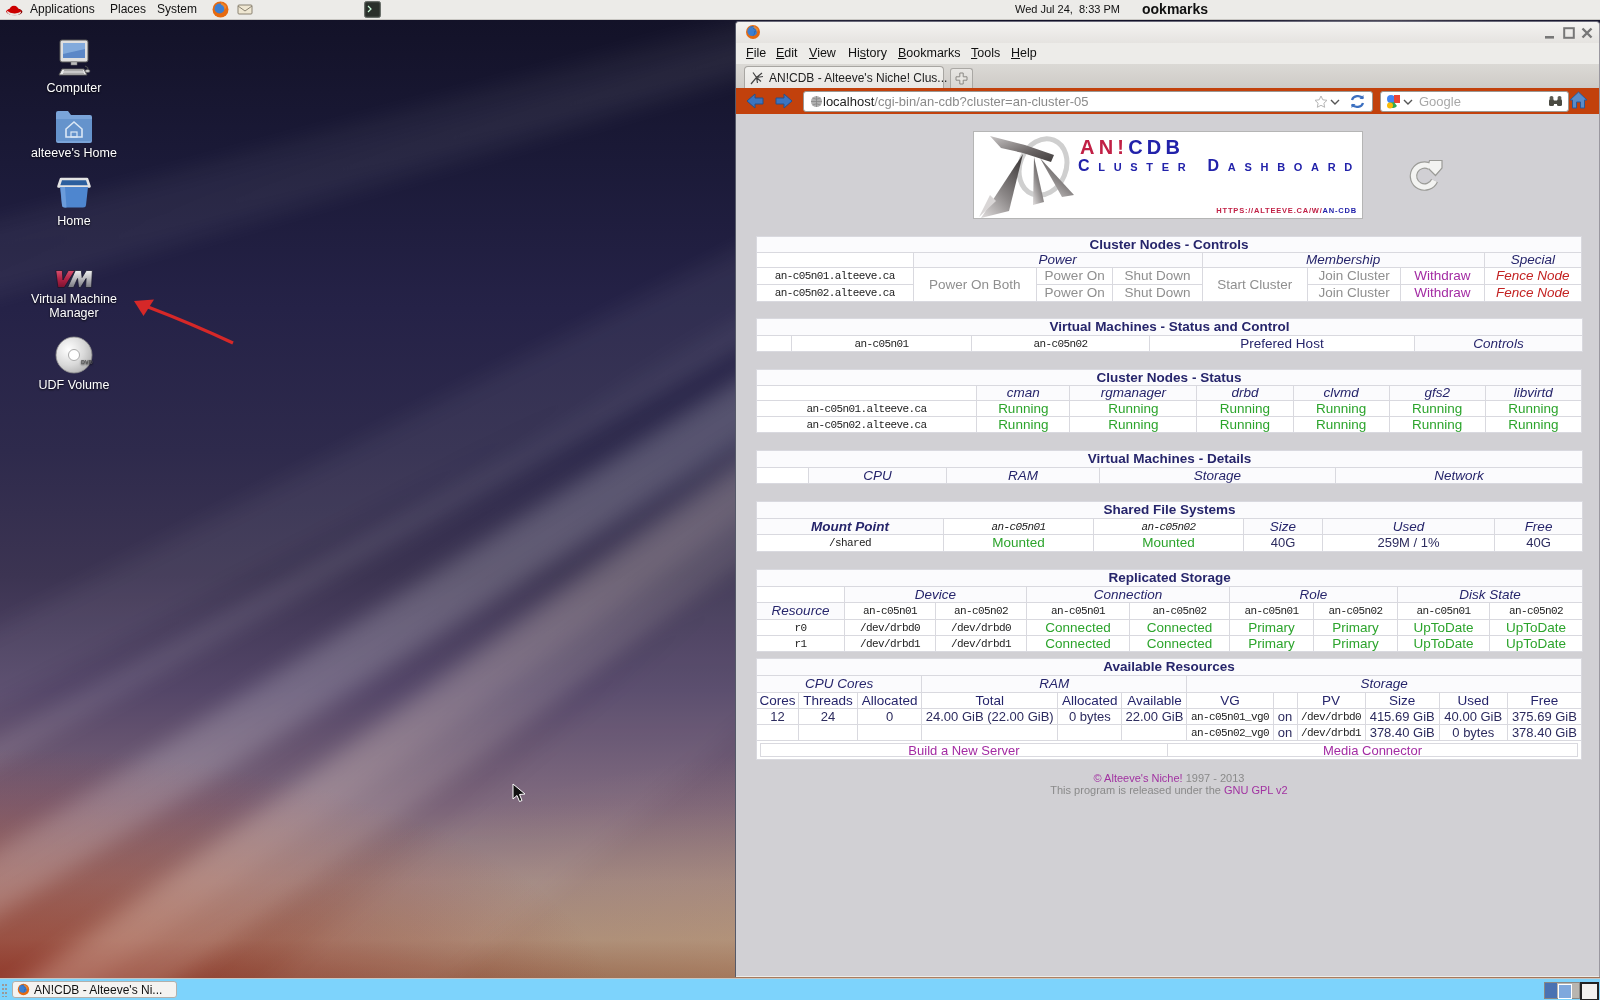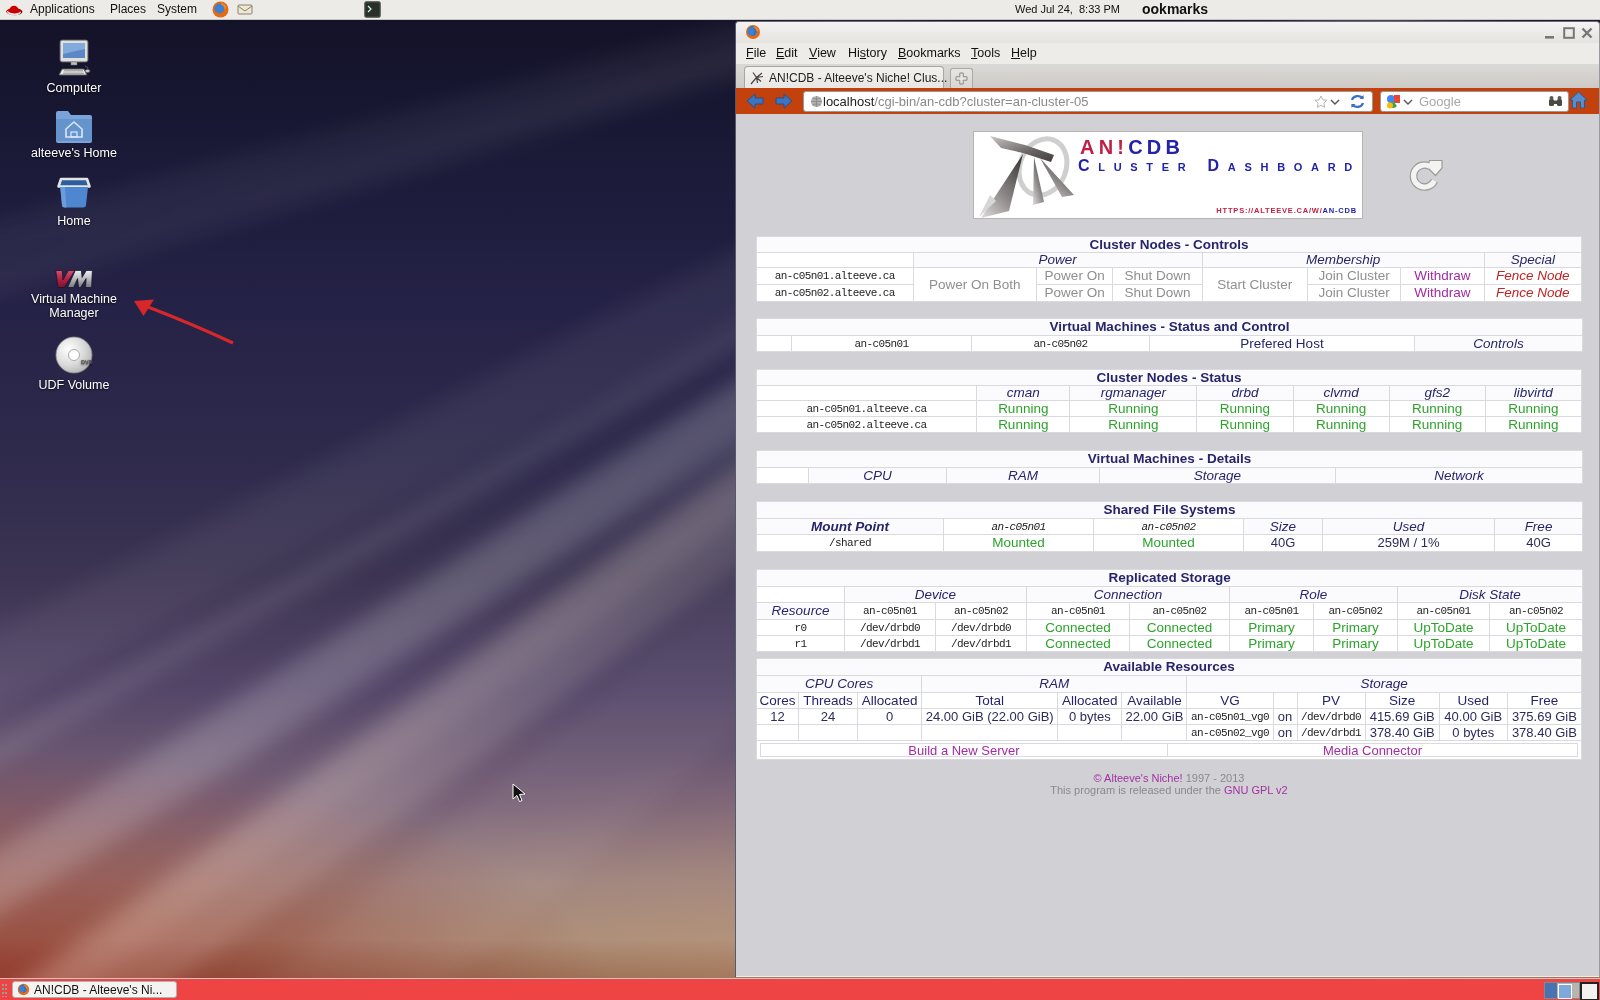--- a/index.html
+++ b/index.html
@@ -32,21 +32,21 @@
 table.t td{border:1px solid #d9d9df;font-size:13px;text-align:center;padding:0;height:14px;line-height:14px;overflow:hidden;white-space:nowrap;}
 .t td.title{font-weight:bold;color:#26256b;font-size:13.5px;background:#fbfbfd;}
 .t td.ih{font-style:italic;color:#26256b;font-size:13.5px;background:#fbfbfd;}
 .t td.hh{color:#26256b;font-size:13.5px;}
 .t td.mono{font-family:"Liberation Mono",monospace;font-size:11px;letter-spacing:-0.6px;color:#222;}
 .t td.grey{color:#8f8f8f;font-size:13.5px;}
 .t td.green{color:#2ca42c;font-size:13.5px;}
 .t td.purple,.t div.purple{color:#a32ba3;font-size:13.5px;}
 .t td.red{color:#c32222;font-style:italic;font-size:13.5px;}
 .t td.dark{color:#2c2b5e;font-size:13px;}
-#taskbar{position:absolute;left:0;top:978px;width:1600px;height:22px;background:#ef4444;border-top:1px solid #c8c6c2;z-index:30;}
+#taskbar{position:absolute;left:0;top:978px;width:1600px;height:22px;background:#7dd3fc;border-top:1px solid #c8c6c2;z-index:30;}
 </style>
 </head>
 <body>
 
 <div id="panel-top">
   <svg style="position:absolute;left:5px;top:2px" width="18" height="15" viewBox="0 0 18 15">
       <ellipse cx="9.6" cy="9.8" rx="7.8" ry="3.5" fill="#7a0000"></ellipse>
       <path d="M4.2 8.6 a4.8 4.8 0 0 1 9.6 0 l0.3 1.2 a8 3.2 0 0 1 -10.2 -0.4 z" fill="#cc0000"></path>
       <ellipse cx="8.8" cy="9.4" rx="7.6" ry="3.2" fill="#cc0000"></ellipse>
       <path d="M2 8.8 q3 2.8 8 2.6 q4-0.2 6-1.8 q0.3 1.4 -1.2 2.4 q-2.4 1.6 -6 1.5 q-3.8-0.1 -5.8-2 q-1.2-1.2 -1-2.7z" fill="#e8e6e2"></path>

